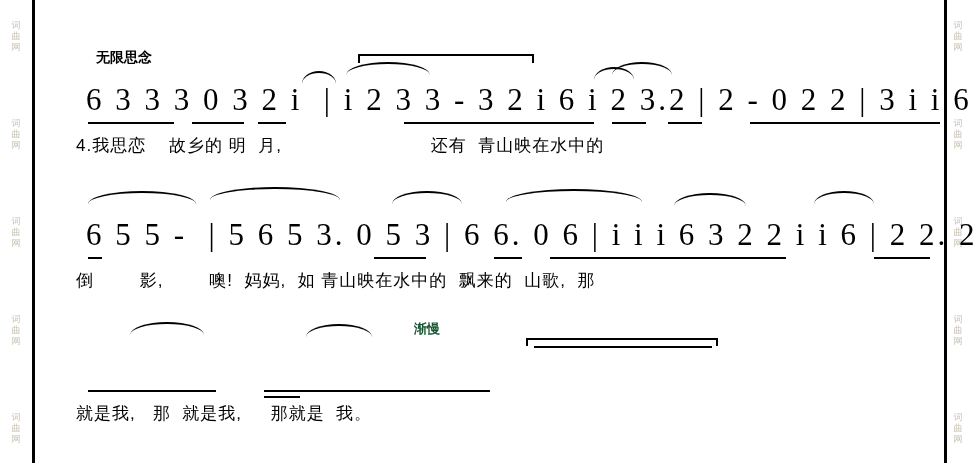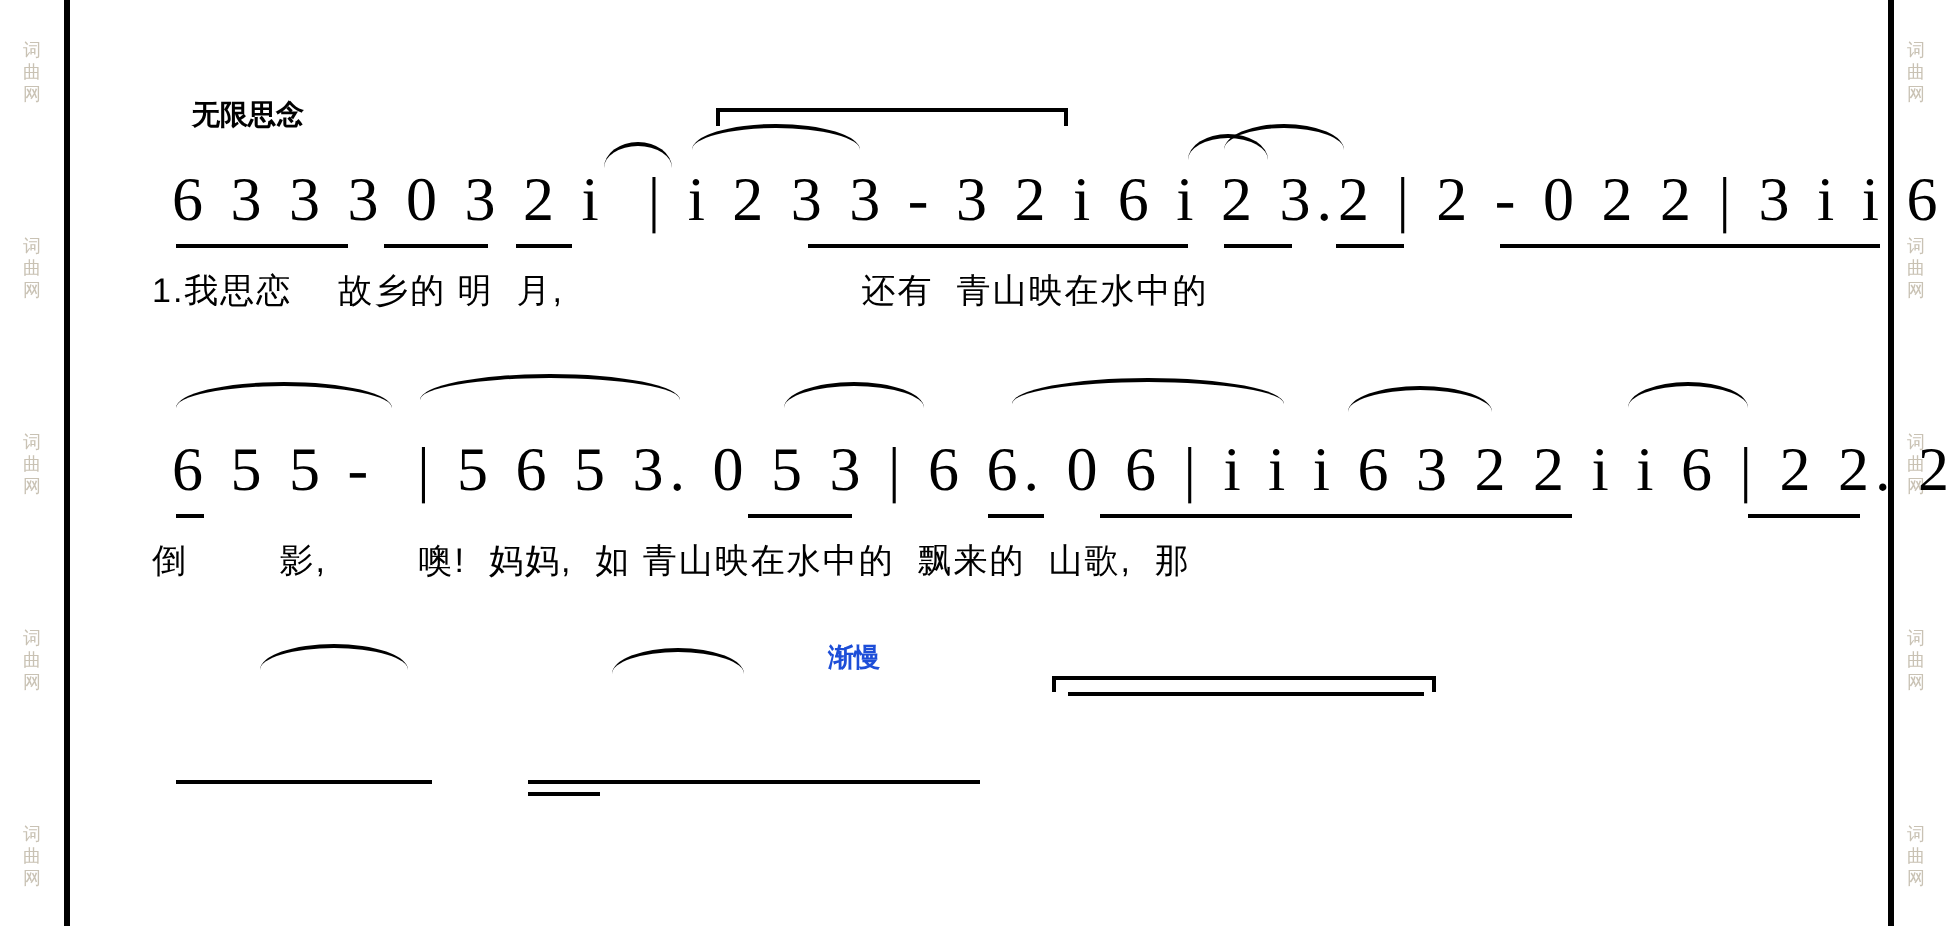--- a/index.html
+++ b/index.html
@@ -98,21 +98,21 @@
   .beam {
     position: absolute;
     background: #000000;
     height: 2px;
   }
   .tempo {
     position: absolute;
     font-family: "Liberation Sans", sans-serif;
     font-weight: bold;
     font-size: 13px;
-    color: #1d4ed8;
+    color: #14532d;
   }
 </style>
 </head>
 <body>
 
 <div id="page">
 
   <div class="left-strip"></div>
 
   <div class="vbar" style="left:32px; top:0; width:3px; height:463px;"></div>
@@ -167,21 +167,21 @@
       <div class="notes" style="left:12px; top:42px; font-size:31px; letter-spacing:3px;">6 3 3 3 0 3 2 i  | i 2 3 3 - 3 2 i 6 i 2 3.2 | 2 - 0 2 2 | 3 i i 6 6 7 6 |</div>
 
       <div class="beam" style="left:14px; top:82px; width:86px;"></div>
       <div class="beam" style="left:118px; top:82px; width:52px;"></div>
       <div class="beam" style="left:184px; top:82px; width:28px;"></div>
       <div class="beam" style="left:330px; top:82px; width:190px;"></div>
       <div class="beam" style="left:538px; top:82px; width:34px;"></div>
       <div class="beam" style="left:594px; top:82px; width:34px;"></div>
       <div class="beam" style="left:676px; top:82px; width:190px;"></div>
 
-      <div class="lyrics" style="left:2px; top:94px; letter-spacing:1px;">1.我思恋    故乡的 明  月,                          还有  青山映在水中的</div>
+      <div class="lyrics" style="left:2px; top:94px; letter-spacing:1px;">4.我思恋    故乡的 明  月,                          还有  青山映在水中的</div>
     </div>
 
     <div class="sys" style="top:175px; height:120px;">
 
       <div class="slur" style="left:14px; top:16px; width:108px;"></div>
       <div class="slur" style="left:136px; top:12px; width:130px;"></div>
       <div class="slur" style="left:318px; top:16px; width:70px;"></div>
       <div class="slur" style="left:432px; top:14px; width:136px;"></div>
       <div class="slur" style="left:600px; top:18px; width:72px;"></div>
       <div class="slur" style="left:740px; top:16px; width:60px;"></div>
@@ -205,16 +205,17 @@
       <div class="tie-flat" style="left:452px; top:30px; width:192px; border-radius:0;"></div>
       <div class="vbar" style="left:452px; top:30px; width:2px; height:8px;"></div>
       <div class="vbar" style="left:642px; top:30px; width:2px; height:8px;"></div>
       <div class="tie-flat" style="left:460px; top:38px; width:178px; border-radius:0;"></div>
 
 
       <div class="beam" style="left:14px; top:82px; width:128px;"></div>
       <div class="beam" style="left:190px; top:82px; width:226px;"></div>
       <div class="beam" style="left:190px; top:88px; width:36px;"></div>
 
+      <div class="lyrics" style="left:2px; top:94px; letter-spacing:1px;">就是我,   那  就是我,     那就是  我。</div>
     </div>
 
   </div>
 </div>
 
 </body></html>

